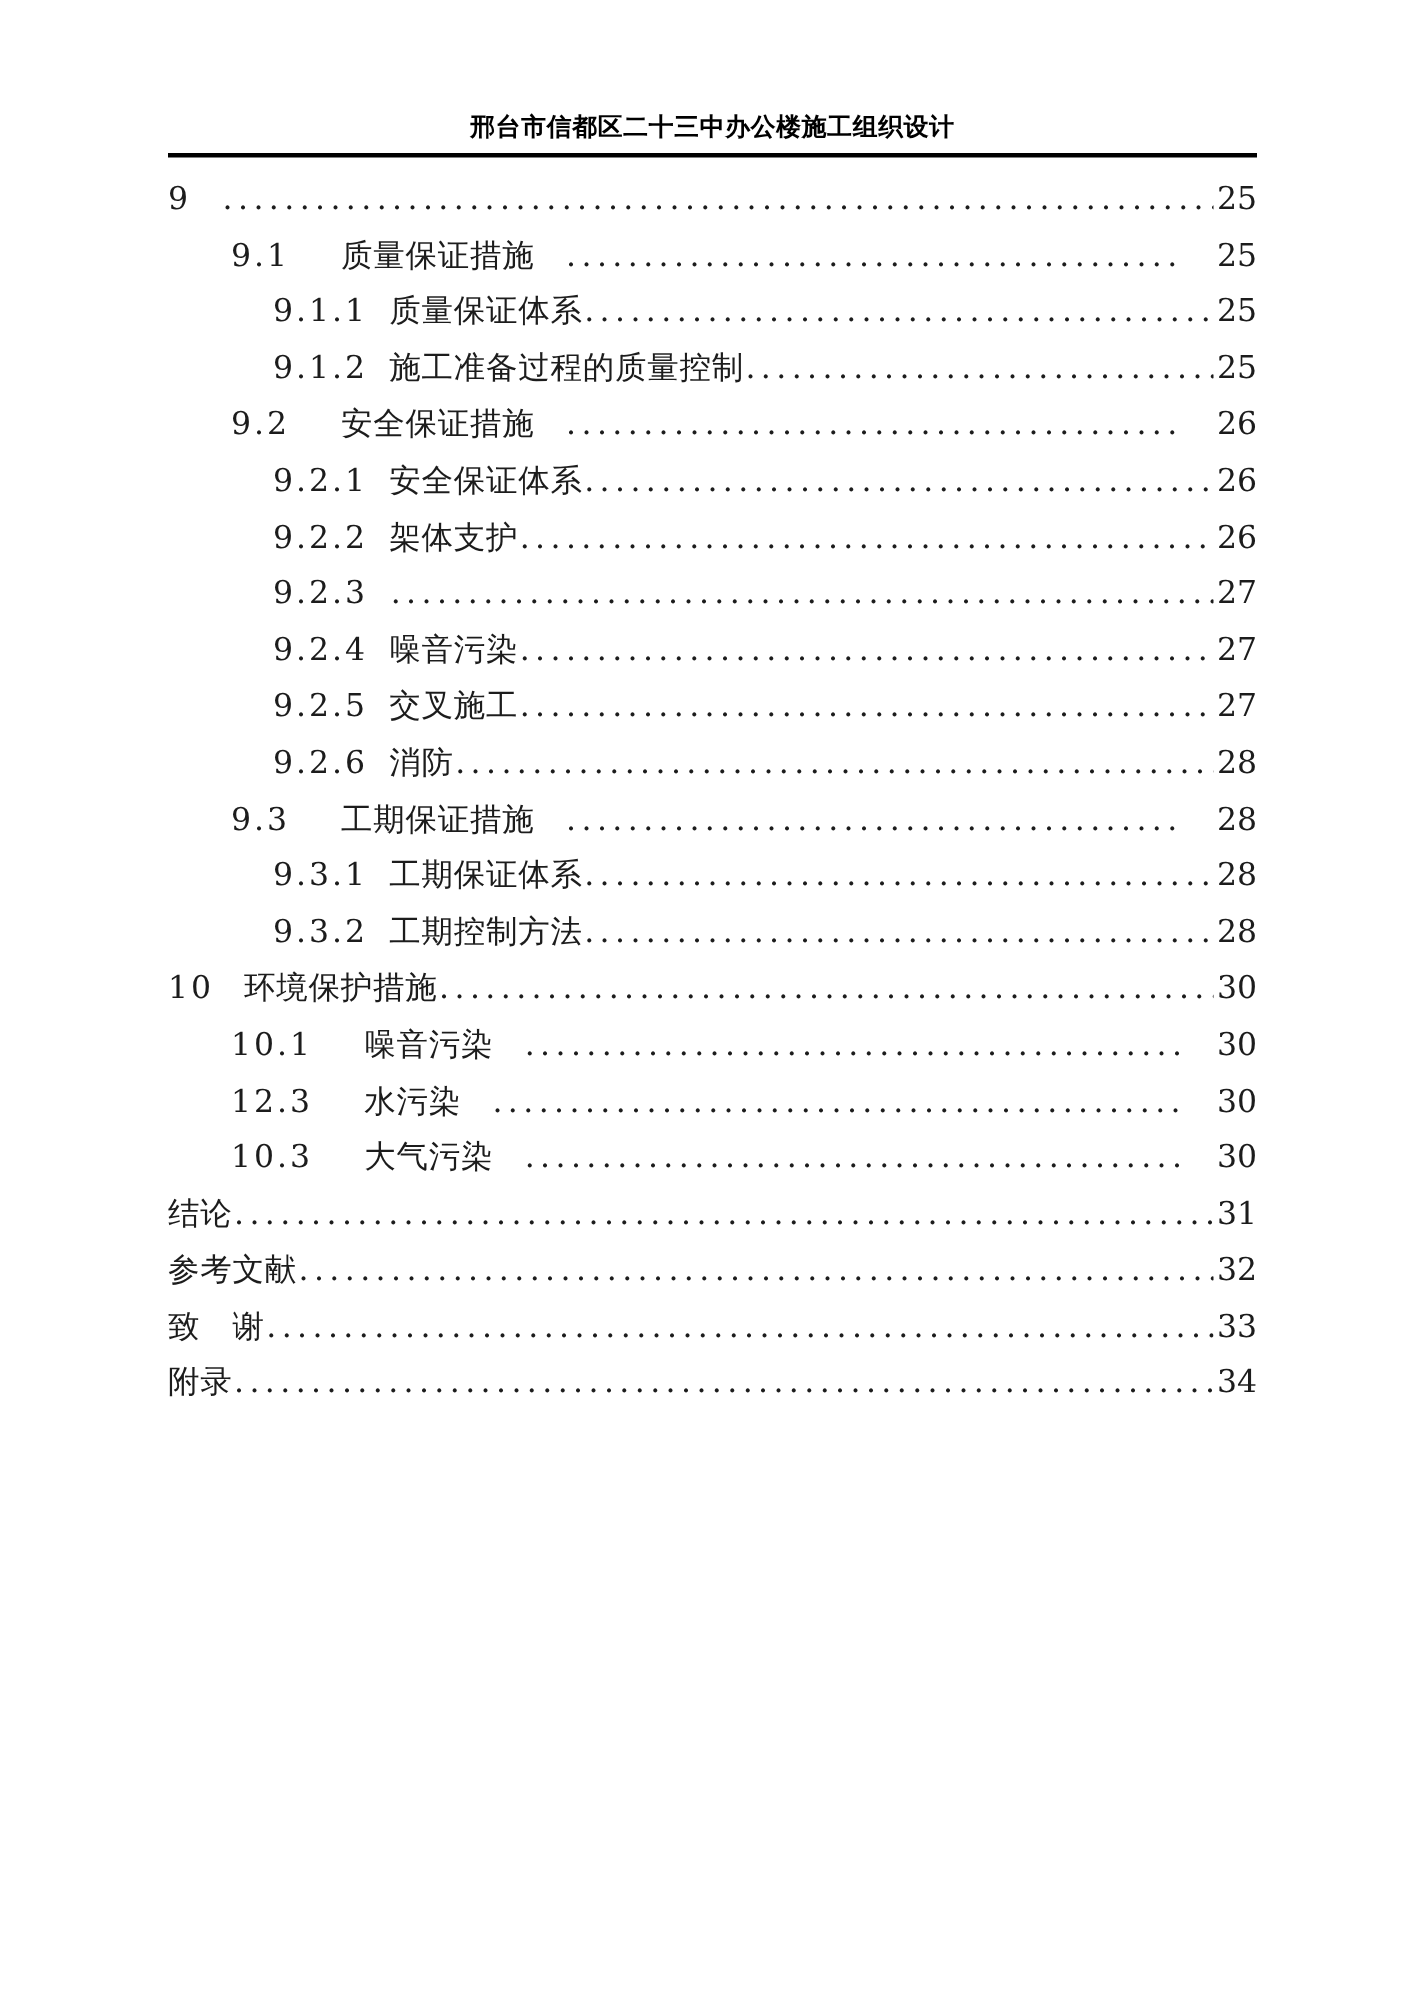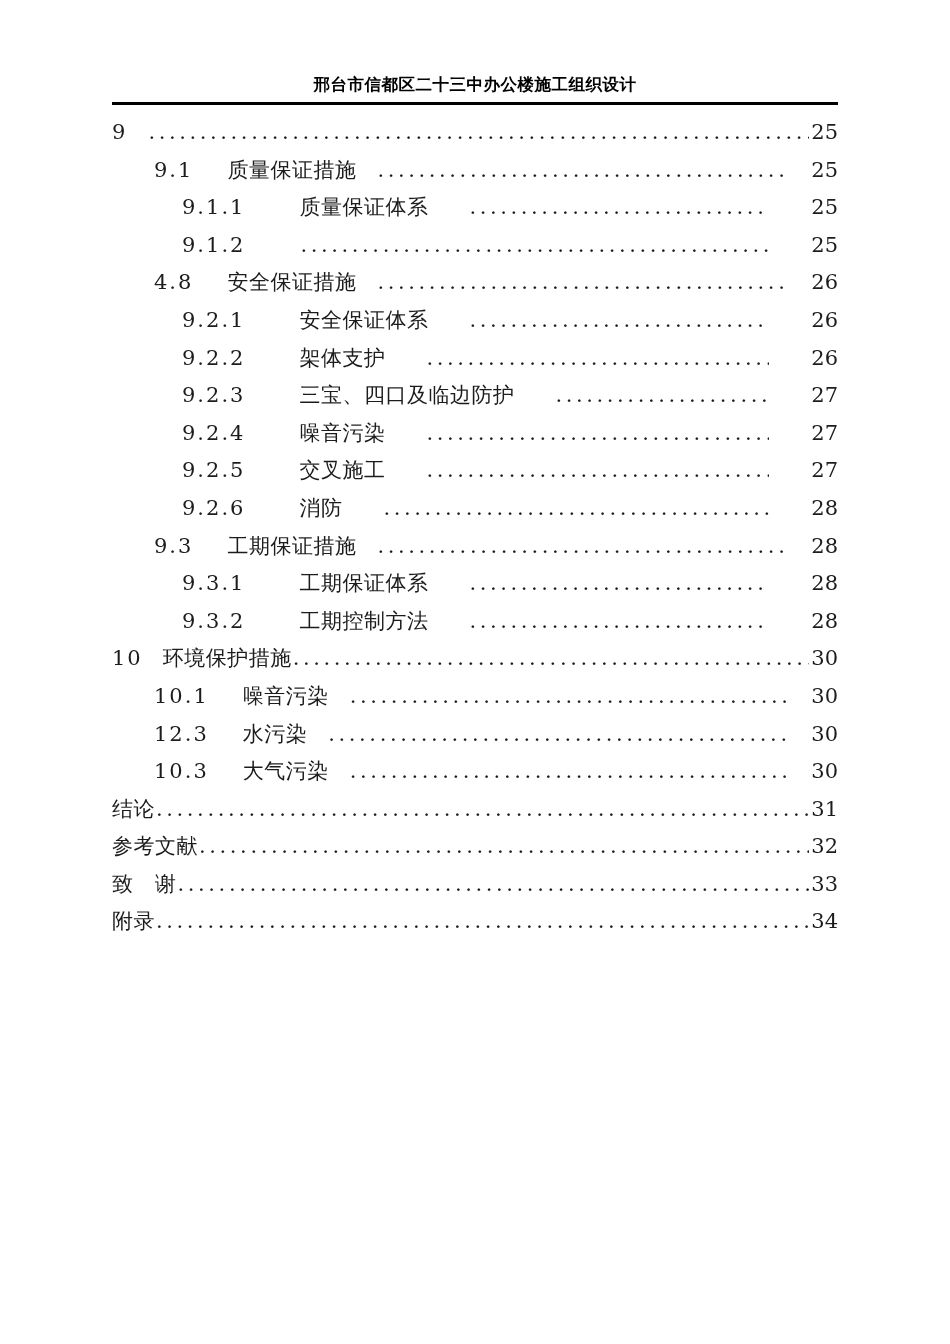--- a/index.html
+++ b/index.html
@@ -42,21 +42,21 @@
   .toc-row {
     display: flex;
     align-items: baseline;
     height: 37.6px;
     line-height: 37.6px;
     font-size: 21px;
     overflow: hidden;
     white-space: nowrap;
   }
   .toc-row.level-1 { padding-left: 42px; gap: 20px; }
-  .toc-row.level-2 { padding-left: 70px; gap: 40px; }
+  .toc-row.level-2 { padding-left: 70px; }
 
   .toc-num {
     letter-spacing: 2px;
     margin-right: 14px;
     white-space: pre;
     flex: 0 0 auto;
   }
   .toc-row.level-0 .toc-num { margin-right: 20px; }
 
   .toc-title {
@@ -104,44 +104,44 @@
     <span class="toc-page">25</span>
   </div>
         <div class="toc-row level-2">
     <span class="toc-num">9.1.1</span>
     <span class="toc-title">质量保证体系</span>
     <span class="toc-dots">........................................................................................................................................................................................................</span>
     <span class="toc-page">25</span>
   </div>
         <div class="toc-row level-2">
     <span class="toc-num">9.1.2</span>
-    <span class="toc-dots">........................................................................................................................................................................................................</span>
-    <span class="toc-page">25</span>
-  </div>
-        <div class="toc-row level-1">
-    <span class="toc-num">4.8</span>
+    <span class="toc-title">施工准备过程的质量控制</span>
+    <span class="toc-dots">........................................................................................................................................................................................................</span>
+    <span class="toc-page">25</span>
+  </div>
+        <div class="toc-row level-1">
+    <span class="toc-num">9.2</span>
     <span class="toc-title">安全保证措施</span>
     <span class="toc-dots">........................................................................................................................................................................................................</span>
     <span class="toc-page">26</span>
   </div>
         <div class="toc-row level-2">
     <span class="toc-num">9.2.1</span>
     <span class="toc-title">安全保证体系</span>
     <span class="toc-dots">........................................................................................................................................................................................................</span>
     <span class="toc-page">26</span>
   </div>
         <div class="toc-row level-2">
     <span class="toc-num">9.2.2</span>
     <span class="toc-title">架体支护</span>
     <span class="toc-dots">........................................................................................................................................................................................................</span>
     <span class="toc-page">26</span>
   </div>
         <div class="toc-row level-2">
     <span class="toc-num">9.2.3</span>
-    <span class="toc-title">三宝、四口及临边防护</span>
     <span class="toc-dots">........................................................................................................................................................................................................</span>
     <span class="toc-page">27</span>
   </div>
         <div class="toc-row level-2">
     <span class="toc-num">9.2.4</span>
     <span class="toc-title">噪音污染</span>
     <span class="toc-dots">........................................................................................................................................................................................................</span>
     <span class="toc-page">27</span>
   </div>
         <div class="toc-row level-2">

